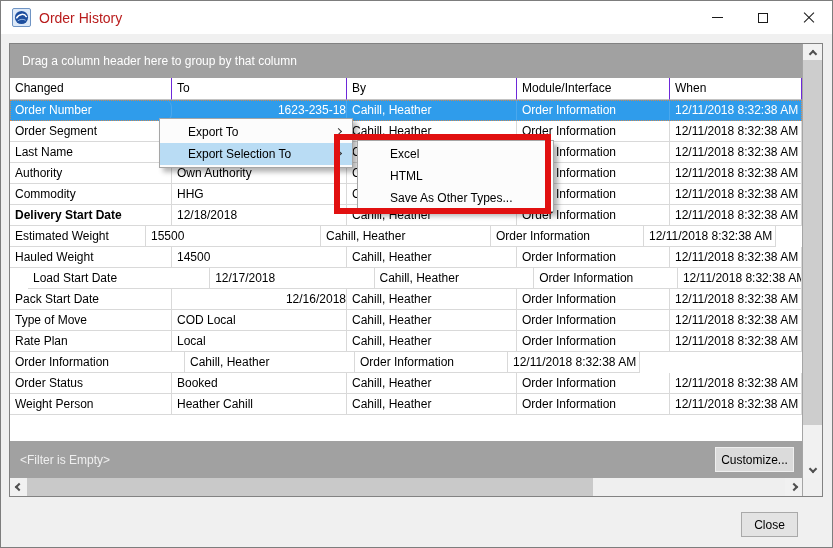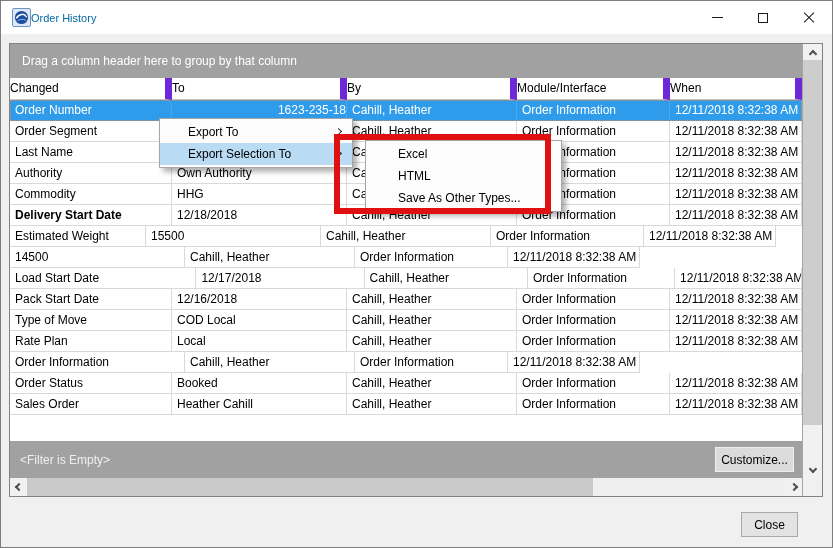--- a/index.html
+++ b/index.html
@@ -7,41 +7,41 @@
   body { font-family:"Liberation Sans", sans-serif; font-size:12px; color:#000; background:#fff; }
 
   .window { position:relative; width:833px; height:548px; background:#f0f0f0;
             border:1px solid #7d7d7d; overflow:hidden; }
 
   
   .titlebar { position:absolute; left:0; top:0; width:100%; height:33px; background:#ffffff;
               display:flex; align-items:center; }
   .app-icon { width:19px; height:19px; margin-left:11px; display:flex; align-items:center; justify-content:center;
               background:#dde9f8; border:1px solid #6f94c4; border-radius:2px; }
-  .title-text { margin-left:0; font-size:11px; color:#0369a1; }
+  .title-text { margin-left:8px; font-size:14px; color:#b91c1c; }
   .win-controls { position:absolute; right:0; top:0; height:33px; display:flex; }
   .win-btn { width:46px; height:33px; display:flex; align-items:center; justify-content:center; }
   .glyph-min { width:11px; height:1px; background:#1a1a1a; display:inline-block; }
   .glyph-max { width:10px; height:10px; border:1px solid #1a1a1a; display:inline-block; }
   .glyph-close { position:relative; width:12px; height:12px; display:inline-block; }
   .glyph-close::before, .glyph-close::after { content:""; position:absolute; left:-1px; top:5px;
       width:14px; height:1px; background:#1a1a1a; }
   .glyph-close::before { transform:rotate(45deg); }
   .glyph-close::after  { transform:rotate(-45deg); }
 
   
   .grid { position:absolute; left:8px; top:42px; width:814px; height:454px;
           border:1px solid #828282; background:#ffffff; display:flex; }
   .grid-main { width:793px; border-right:1px solid #a5a5a5; display:flex; flex-direction:column; }
 
   .groupbar { height:34px; background:#a1a1a1; color:#ffffff; display:flex; align-items:center;
               padding-left:12px; font-size:12px; }
 
   .hrow { display:flex; height:22px; background:#fff; }
-  .hcell { line-height:21px; border-right:7px solid #6d28d9;
+  .hcell { line-height:21px; padding-left:5px; border-right:1px solid #6d28d9;
            border-bottom:1px solid #c3c3c3; white-space:nowrap; overflow:hidden; }
 
   .row { display:flex; height:21px; background:#fff; }
   .cell { line-height:20px; padding-left:5px; border-right:1px solid #d9d9d9;
           border-bottom:1px solid #d9d9d9; white-space:nowrap; overflow:hidden; }
   .row.selected { background:#2f9ceb; color:#ffffff; outline:1px dotted #cd8a54; outline-offset:-1px; }
   .row.selected .cell { border-right-color:#4aa8ee; border-bottom-color:#2f9ceb; }
 
   .filler { flex:1; background:#ffffff; }
 
@@ -72,21 +72,21 @@
 
   
   .close-btn { position:absolute; right:34px; top:511px; width:57px; height:25px;
                background:#e3e3e3; border:1px solid #a9a9a9; color:#000;
                display:flex; align-items:center; justify-content:center; font-size:12px; }
 
   
   .menu { position:absolute; background:#fcfcfc; border:1px solid #a6a6a6;
           box-shadow:4px 4px 5px rgba(0,0,0,0.3); padding:2px 0; z-index:10; }
   .menu-main { left:158px; top:117px; width:194px; }
-  .menu-sub  { left:364px; top:139px; width:197px; z-index:11; }
+  .menu-sub  { left:356px; top:139px; width:197px; z-index:11; }
   .menu-item { position:relative; height:22px; line-height:22px; padding-left:28px;
                white-space:nowrap; color:#000; }
   .menu-sub .menu-item { padding-left:32px; }
   .menu-item.highlight { background:#b9dcf4; }
   .menu-arrow { position:absolute; right:11px; top:8px; width:5px; height:5px;
                 border-right:1.5px solid #333; border-bottom:1.5px solid #333; transform:rotate(-45deg); }
 
   
   .red-rect { position:absolute; left:333px; top:133px; width:217px; height:80px;
               border:6px solid #e11010; z-index:12; pointer-events:none; }
@@ -174,35 +174,36 @@
             <div class="cell" style="width: 132px;">12/11/2018 8:32:38 AM</div>
           </div>
           <div class="row">
             <div class="cell" style="width: 136px;">Estimated Weight</div>
             <div class="cell" style="width: 175px;">15500</div>
             <div class="cell" style="width: 170px;">Cahill, Heather</div>
             <div class="cell" style="width: 153px;">Order Information</div>
             <div class="cell" style="width: 132px;">12/11/2018 8:32:38 AM</div>
           </div>
           <div class="row">
+            <div class="cell" style="width: 162px;">Hauled Weight</div>
             <div class="cell" style="width: 175px;">14500</div>
             <div class="cell" style="width: 170px;">Cahill, Heather</div>
             <div class="cell" style="width: 153px;">Order Information</div>
             <div class="cell" style="width: 132px;">12/11/2018 8:32:38 AM</div>
           </div>
           <div class="row">
-            <div class="cell" style="width: 194px;">Load Start Date</div>
+            <div class="cell" style="width: 194px; margin-left: 18px;">Load Start Date</div>
             <div class="cell" style="width: 175px;">12/17/2018</div>
             <div class="cell" style="width: 170px;">Cahill, Heather</div>
             <div class="cell" style="width: 153px;">Order Information</div>
             <div class="cell" style="width: 132px;">12/11/2018 8:32:38 AM</div>
           </div>
           <div class="row">
             <div class="cell" style="width: 162px;">Pack Start Date</div>
-            <div class="cell" style="width: 175px;">12/16/2018</div>
+            <div class="cell" style="width: 175px; text-align: right;">12/16/2018</div>
             <div class="cell" style="width: 170px;">Cahill, Heather</div>
             <div class="cell" style="width: 153px;">Order Information</div>
             <div class="cell" style="width: 132px;">12/11/2018 8:32:38 AM</div>
           </div>
           <div class="row">
             <div class="cell" style="width: 162px;">Type of Move</div>
             <div class="cell" style="width: 175px;">COD Local</div>
             <div class="cell" style="width: 170px;">Cahill, Heather</div>
             <div class="cell" style="width: 153px;">Order Information</div>
             <div class="cell" style="width: 132px;">12/11/2018 8:32:38 AM</div>
@@ -221,21 +222,21 @@
             <div class="cell" style="width: 132px;">12/11/2018 8:32:38 AM</div>
           </div>
           <div class="row">
             <div class="cell" style="width: 162px;">Order Status</div>
             <div class="cell" style="width: 175px;">Booked</div>
             <div class="cell" style="width: 170px;">Cahill, Heather</div>
             <div class="cell" style="width: 153px;">Order Information</div>
             <div class="cell" style="width: 132px;">12/11/2018 8:32:38 AM</div>
           </div>
           <div class="row">
-            <div class="cell" style="width: 162px;">Sales Order</div>
+            <div class="cell" style="width: 162px;">Weight Person</div>
             <div class="cell" style="width: 175px;">Heather Cahill</div>
             <div class="cell" style="width: 170px;">Cahill, Heather</div>
             <div class="cell" style="width: 153px;">Order Information</div>
             <div class="cell" style="width: 132px;">12/11/2018 8:32:38 AM</div>
           </div>
         </div>
       <div class="filler"></div>
       <div class="filterbar">
         <span>&lt;Filter is Empty&gt;</span>
         <div class="customize-btn">

